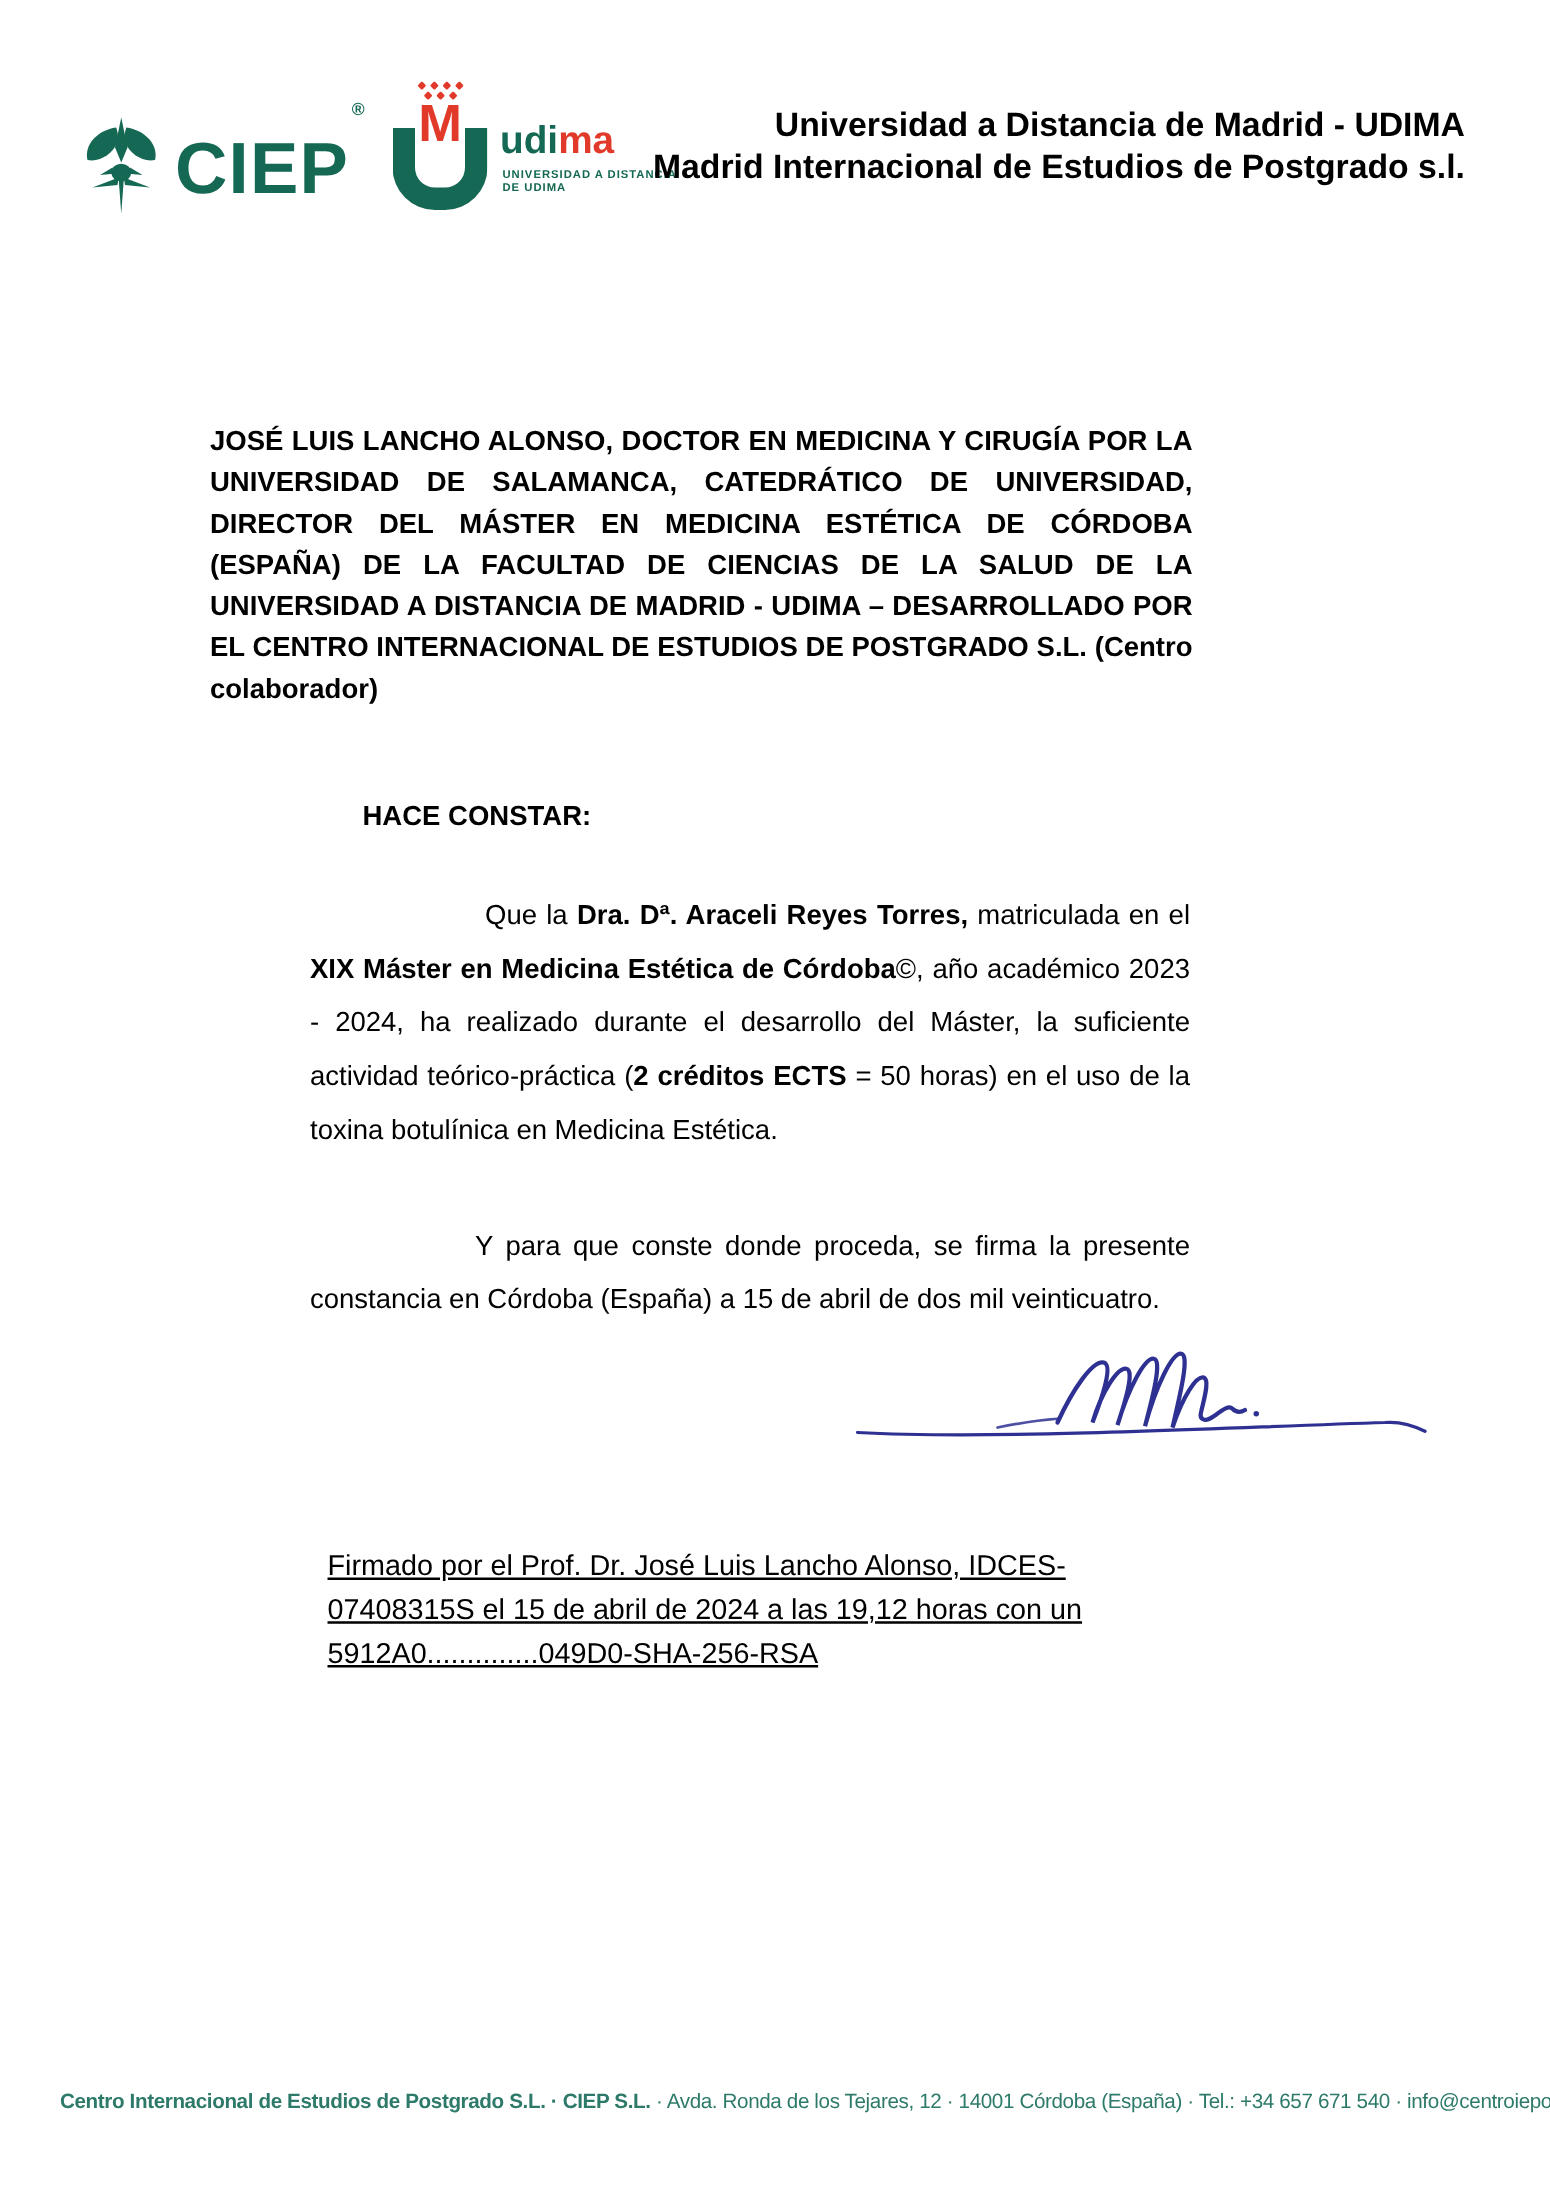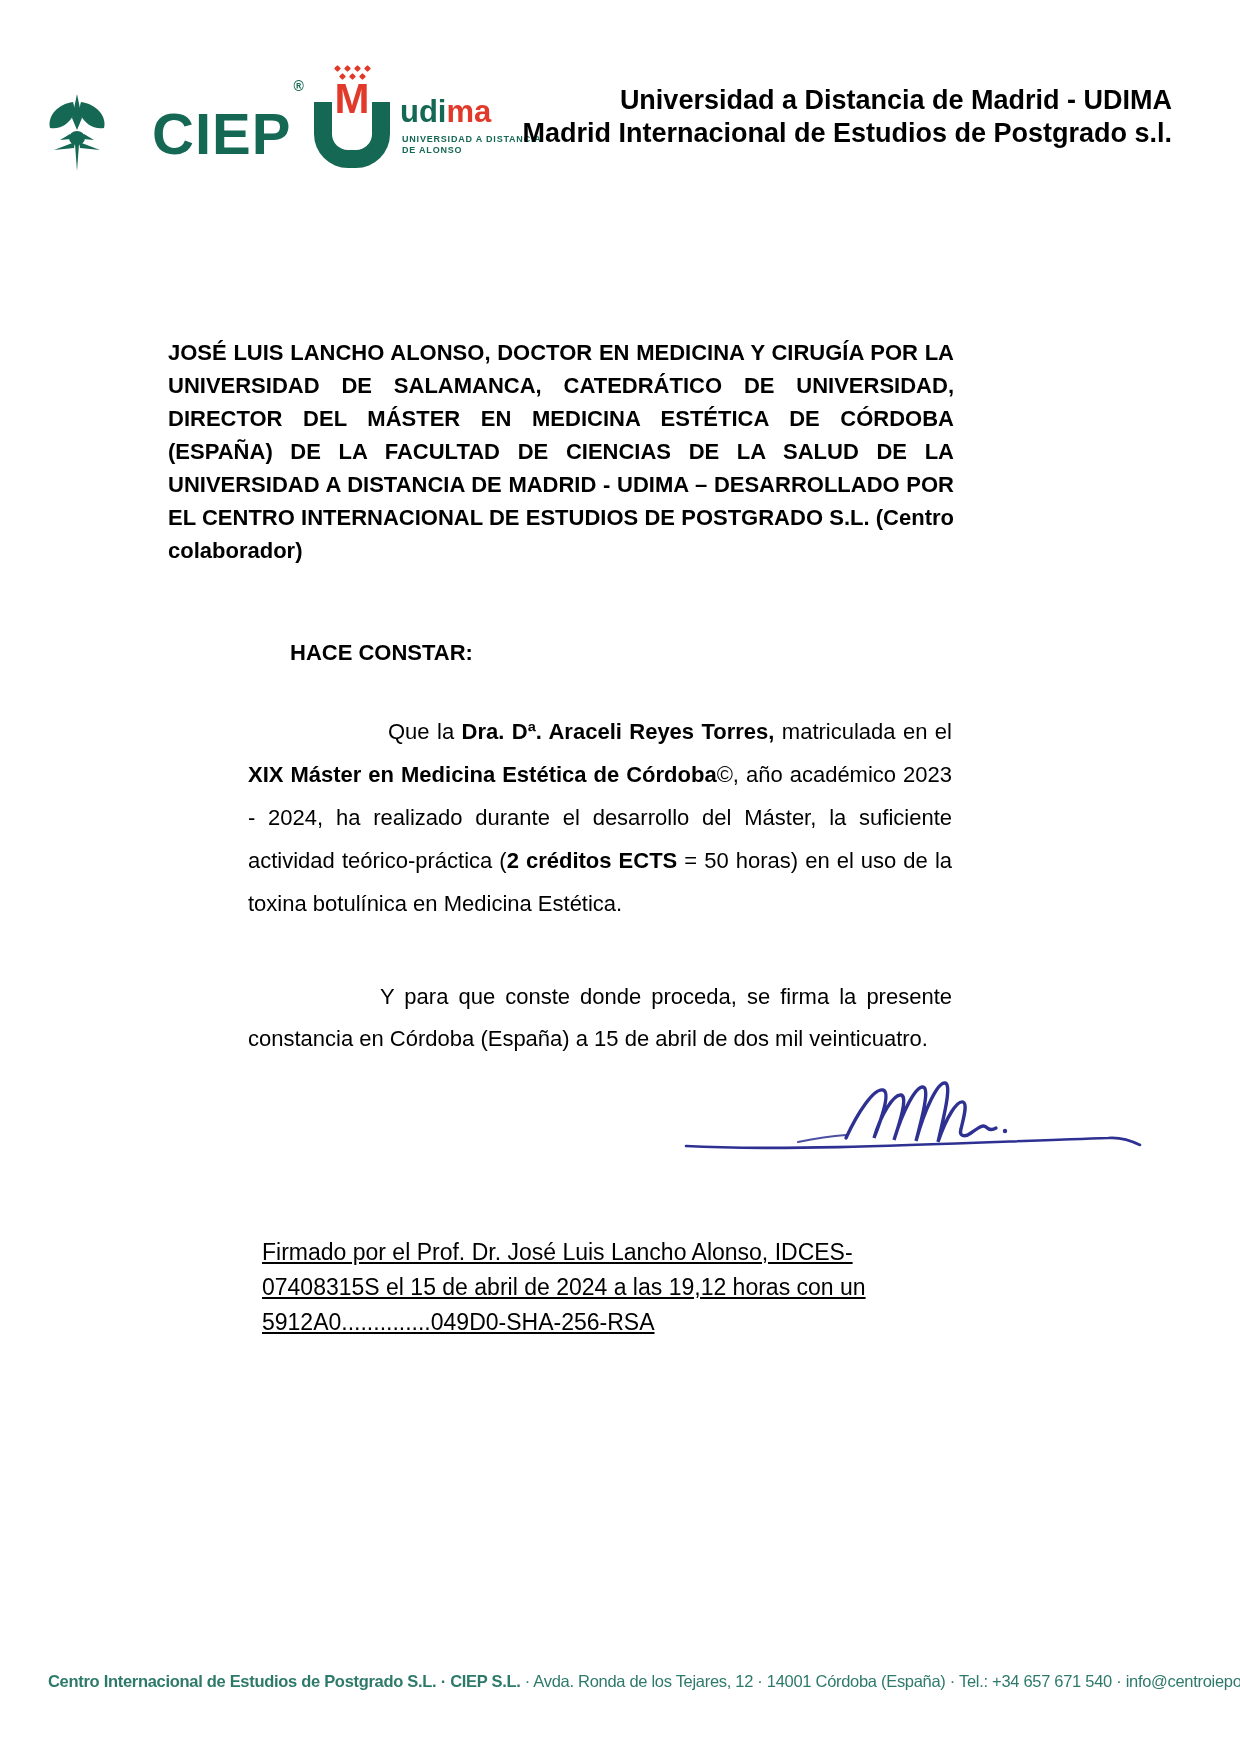--- a/index.html
+++ b/index.html
@@ -2,21 +2,21 @@
 <html><head>
 <meta charset="utf-8">
 <style>
   html,body { margin:0; padding:0; background:#ffffff; }
   .page {
     position:relative; width:1240px; height:1755px; background:#ffffff;
     font-family:"Liberation Sans", sans-serif; color:#000; overflow:hidden;
   }
 
   
-  .ciep-logo { position:absolute; left:44px; top:92px; display:flex; align-items:center;gap:32px; }
+  .ciep-logo { position:absolute; left:64px; top:92px; display:flex; align-items:center; }
   .ciep-word { font-size:58px; font-weight:bold; color:#156853; letter-spacing:1px; margin-left:10px; line-height:1; }
   .ciep-reg  { font-size:14px; font-weight:bold; color:#156853; vertical-align:top; position:relative; top:-26px; left:2px; }
 
   .udima-logo { position:absolute; left:300px; top:66px; width:270px; height:120px; }
   .udima-dots { position:absolute; left:22px; top:0; width:60px; text-align:center; }
   .dot-row { display:flex; justify-content:center; gap:5px; margin-bottom:3px; }
   .dot { width:5px; height:5px; background:#e23a2a; border-radius:1px; transform:rotate(45deg); }
   .udima-m { position:absolute; left:20px; top:12px; width:64px; text-align:center;
              font-size:42px; font-weight:800; color:#e23a2a; line-height:1; font-family:"Liberation Sans", sans-serif; }
   .udima-u { position:absolute; left:14px; top:36px; width:40px; height:48px;
@@ -88,21 +88,21 @@
           <span class="dot"></span>
           <span class="dot"></span>
           <span class="dot"></span>
         </div>
     </div>
     <div class="udima-m">M</div>
     <div class="udima-u"></div>
     <div class="udima-word"><span class="g">udi</span><span class="r">ma</span></div>
     <div class="udima-caption">
       <div>UNIVERSIDAD A DISTANCIA</div>
-      <div>DE ALONSO</div>
+      <div>DE UDIMA</div>
     </div>
   </div>
 
   <div class="header-titles">
     <div>Universidad a Distancia de Madrid - UDIMA</div>
     <div>Madrid Internacional de Estudios de Postgrado s.l.</div>
   </div>
 
   <p class="intro">JOSÉ LUIS LANCHO ALONSO, DOCTOR EN MEDICINA Y CIRUGÍA POR LA UNIVERSIDAD DE SALAMANCA, CATEDRÁTICO DE UNIVERSIDAD, DIRECTOR DEL MÁSTER EN MEDICINA ESTÉTICA DE CÓRDOBA (ESPAÑA) DE LA FACULTAD DE CIENCIAS DE LA SALUD DE LA UNIVERSIDAD A DISTANCIA DE MADRID - UDIMA – DESARROLLADO POR EL CENTRO INTERNACIONAL DE ESTUDIOS DE POSTGRADO S.L. (Centro colaborador)</p>
 

